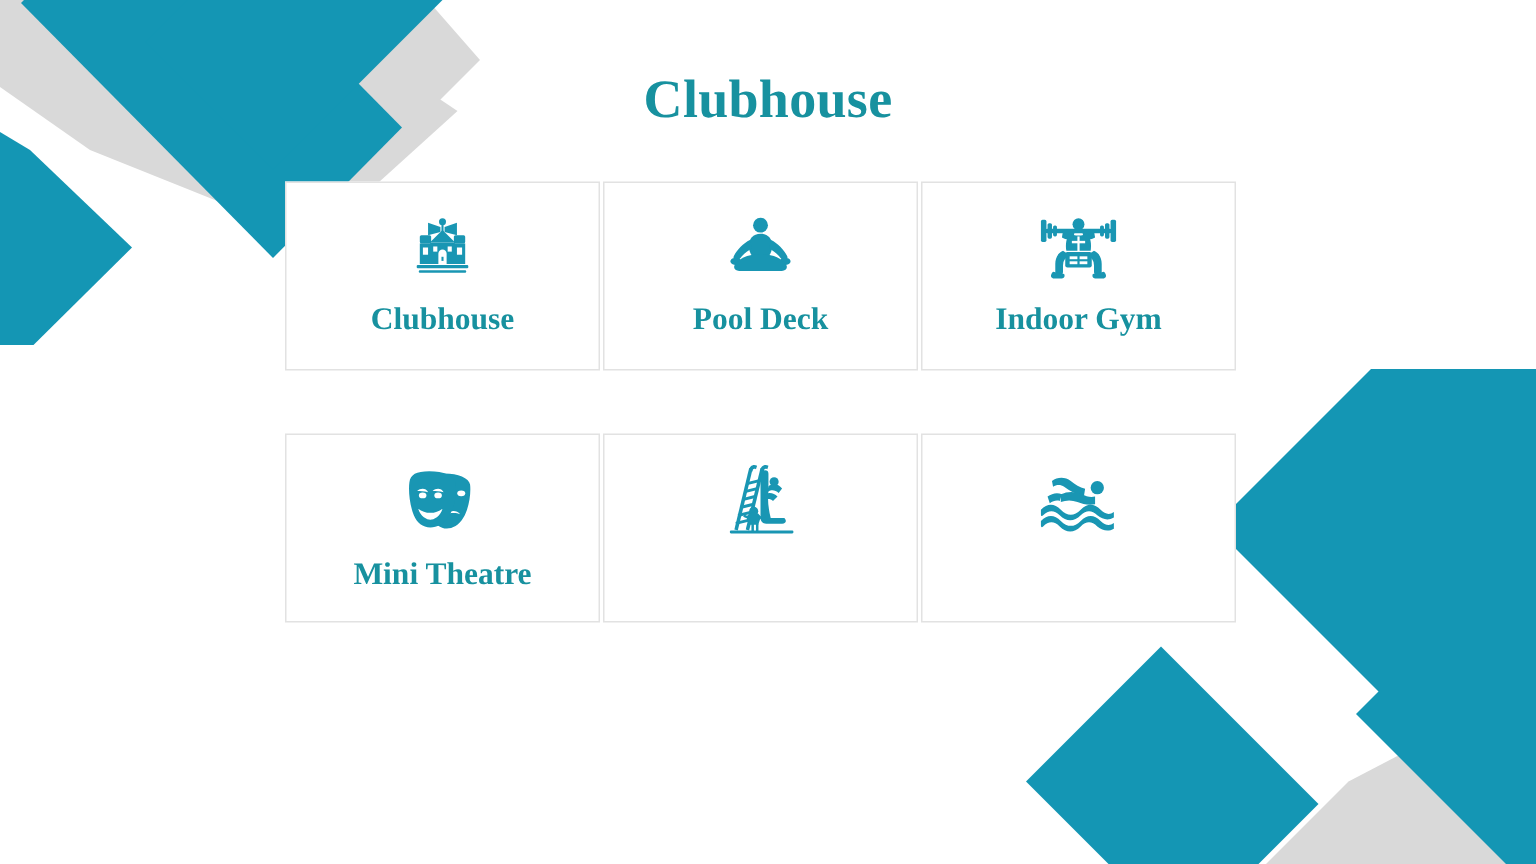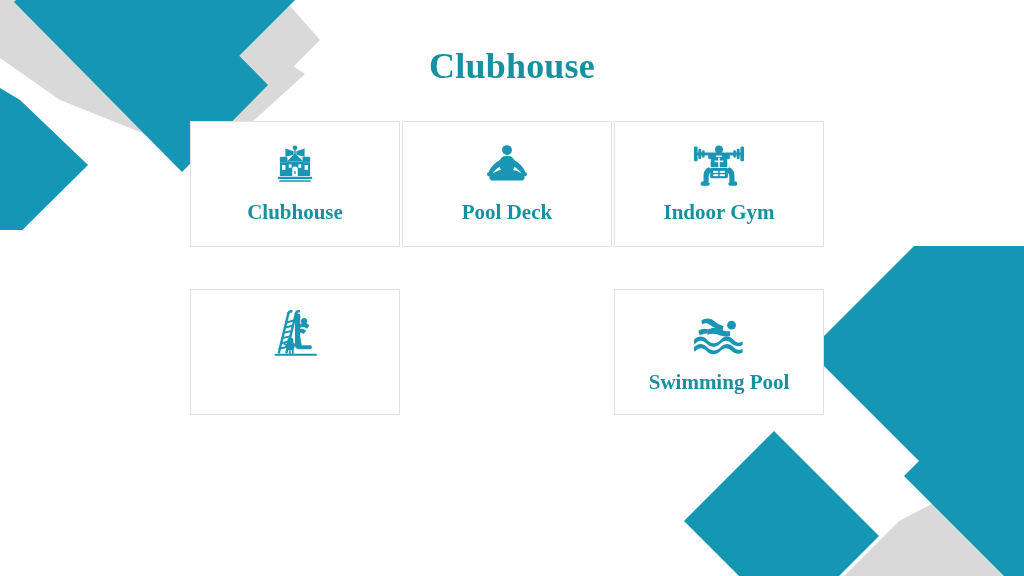--- a/index.html
+++ b/index.html
@@ -205,20 +205,39 @@
             <path d="M61 53 c2 2 3 5 0 6 l-8 0 c-2 0 -3 -2 -2 -4 Z"></path>
           </svg>
         </div>
         <div class="card-label">Indoor Gym</div>
       </div>
 
     </div>
 
     <div class="row row-2">
 
+      <div class="card">
+        <div class="icon-wrap">
+          <svg width="50" height="46" viewBox="0 0 68 62" xmlns="http://www.w3.org/2000/svg">
+
+            <path d="M36 6 c12 0 22 4 23 10 c1 8 -1 22 -6 30 c-4 7 -10 10 -15 10 c-6 0 -11 -4 -14 -11 c-4 -9 -5 -22 -4 -29 c1 -6 6 -10 16 -10 Z"></path>
+            <ellipse cx="38" cy="24" rx="3.6" ry="2.6" fill="#ffffff"></ellipse>
+            <ellipse cx="51" cy="24" rx="3.6" ry="2.6" fill="#ffffff"></ellipse>
+            <path d="M38 43 c3 -4 9 -4 12 0 c-3 -1.6 -9 -1.6 -12 0 Z" fill="#ffffff"></path>
+
+            <path d="M22 4 c13 0 23 4 24 11 c1 9 -1 23 -7 31 c-4 6 -10 9 -16 9 c-7 0 -12 -4 -15 -11 c-4 -10 -5 -23 -4 -30 c1 -7 6 -10 18 -10 Z"></path>
+            <path d="M11 22 c3 -3 8 -3 10 1 c-4 -1 -7 -1 -10 -1 Z" fill="#ffffff"></path>
+            <path d="M25 22 c3 -3 8 -3 10 1 c-4 -1 -7 -1 -10 -1 Z" fill="#ffffff"></path>
+            <ellipse cx="16" cy="26" rx="3.4" ry="2.6" fill="#ffffff"></ellipse>
+            <ellipse cx="30" cy="26" rx="3.4" ry="2.6" fill="#ffffff"></ellipse>
+            <path d="M12 38 c6 5 16 5 22 0 c-2 7 -8 10 -11 10 c-3 0 -9 -3 -11 -10 Z" fill="#ffffff"></path>
+          </svg>
+        </div>
+        <div class="card-label">Mini Theatre</div>
+      </div>
 
       <div class="card">
         <div class="icon-wrap">
           <svg width="56" height="50" viewBox="0 0 74 66" xmlns="http://www.w3.org/2000/svg">
 
             <path d="M14 58 L27 4 l3 1 L17 59 Z"></path>
             <path d="M24 58 L37 4 l3 1 L27 59 Z"></path>
 
             <path d="M27 6 c0 -4 4 -6 7 -4 l-1 3 c-2 -1 -3 0 -3 2 Z"></path>
             <path d="M37 6 c0 -4 4 -6 7 -4 l-1 3 c-2 -1 -3 0 -3 2 Z"></path>
@@ -258,19 +277,18 @@
             <path d="M14 10 c5 -4 12 -4 17 0 c4 3 8 6 13 7 l-1 6 c-7 -1 -13 -4 -18 -8 c-3 -2 -7 -2 -10 0 Z"></path>
 
             <path d="M22 22 c6 -3 13 -3 19 0 c4 2 8 3 12 2 l0 7 c-6 1 -11 0 -16 -2 c-5 -2 -10 -2 -15 0 Z"></path>
 
             <path d="M10 24 c4 -3 9 -4 13 -2 l-2 6 c-3 -1 -6 0 -9 2 Z"></path>
 
             <path d="M4 36 c6 -6 12 -6 18 0 c6 6 12 6 18 0 c6 -6 12 -6 18 0 c4 4 8 5 12 2 l0 5 c-5 3 -10 2 -15 -2 c-5 -5 -10 -5 -15 0 c-6 6 -13 6 -19 0 c-5 -5 -10 -5 -15 0 c-1 1 -2 1 -2 -1 Z"></path>
             <path d="M4 46 c6 -6 12 -6 18 0 c6 6 12 6 18 0 c6 -6 12 -6 18 0 c4 4 8 5 12 2 l0 5 c-5 3 -10 2 -15 -2 c-5 -5 -10 -5 -15 0 c-6 6 -13 6 -19 0 c-5 -5 -10 -5 -15 0 c-1 1 -2 1 -2 -1 Z"></path>
           </svg>
         </div>
-        <div class="card-label">Swimming Pool</div>
       </div>
 
     </div>
 
   </div>
 </div>
 
 </body></html>

